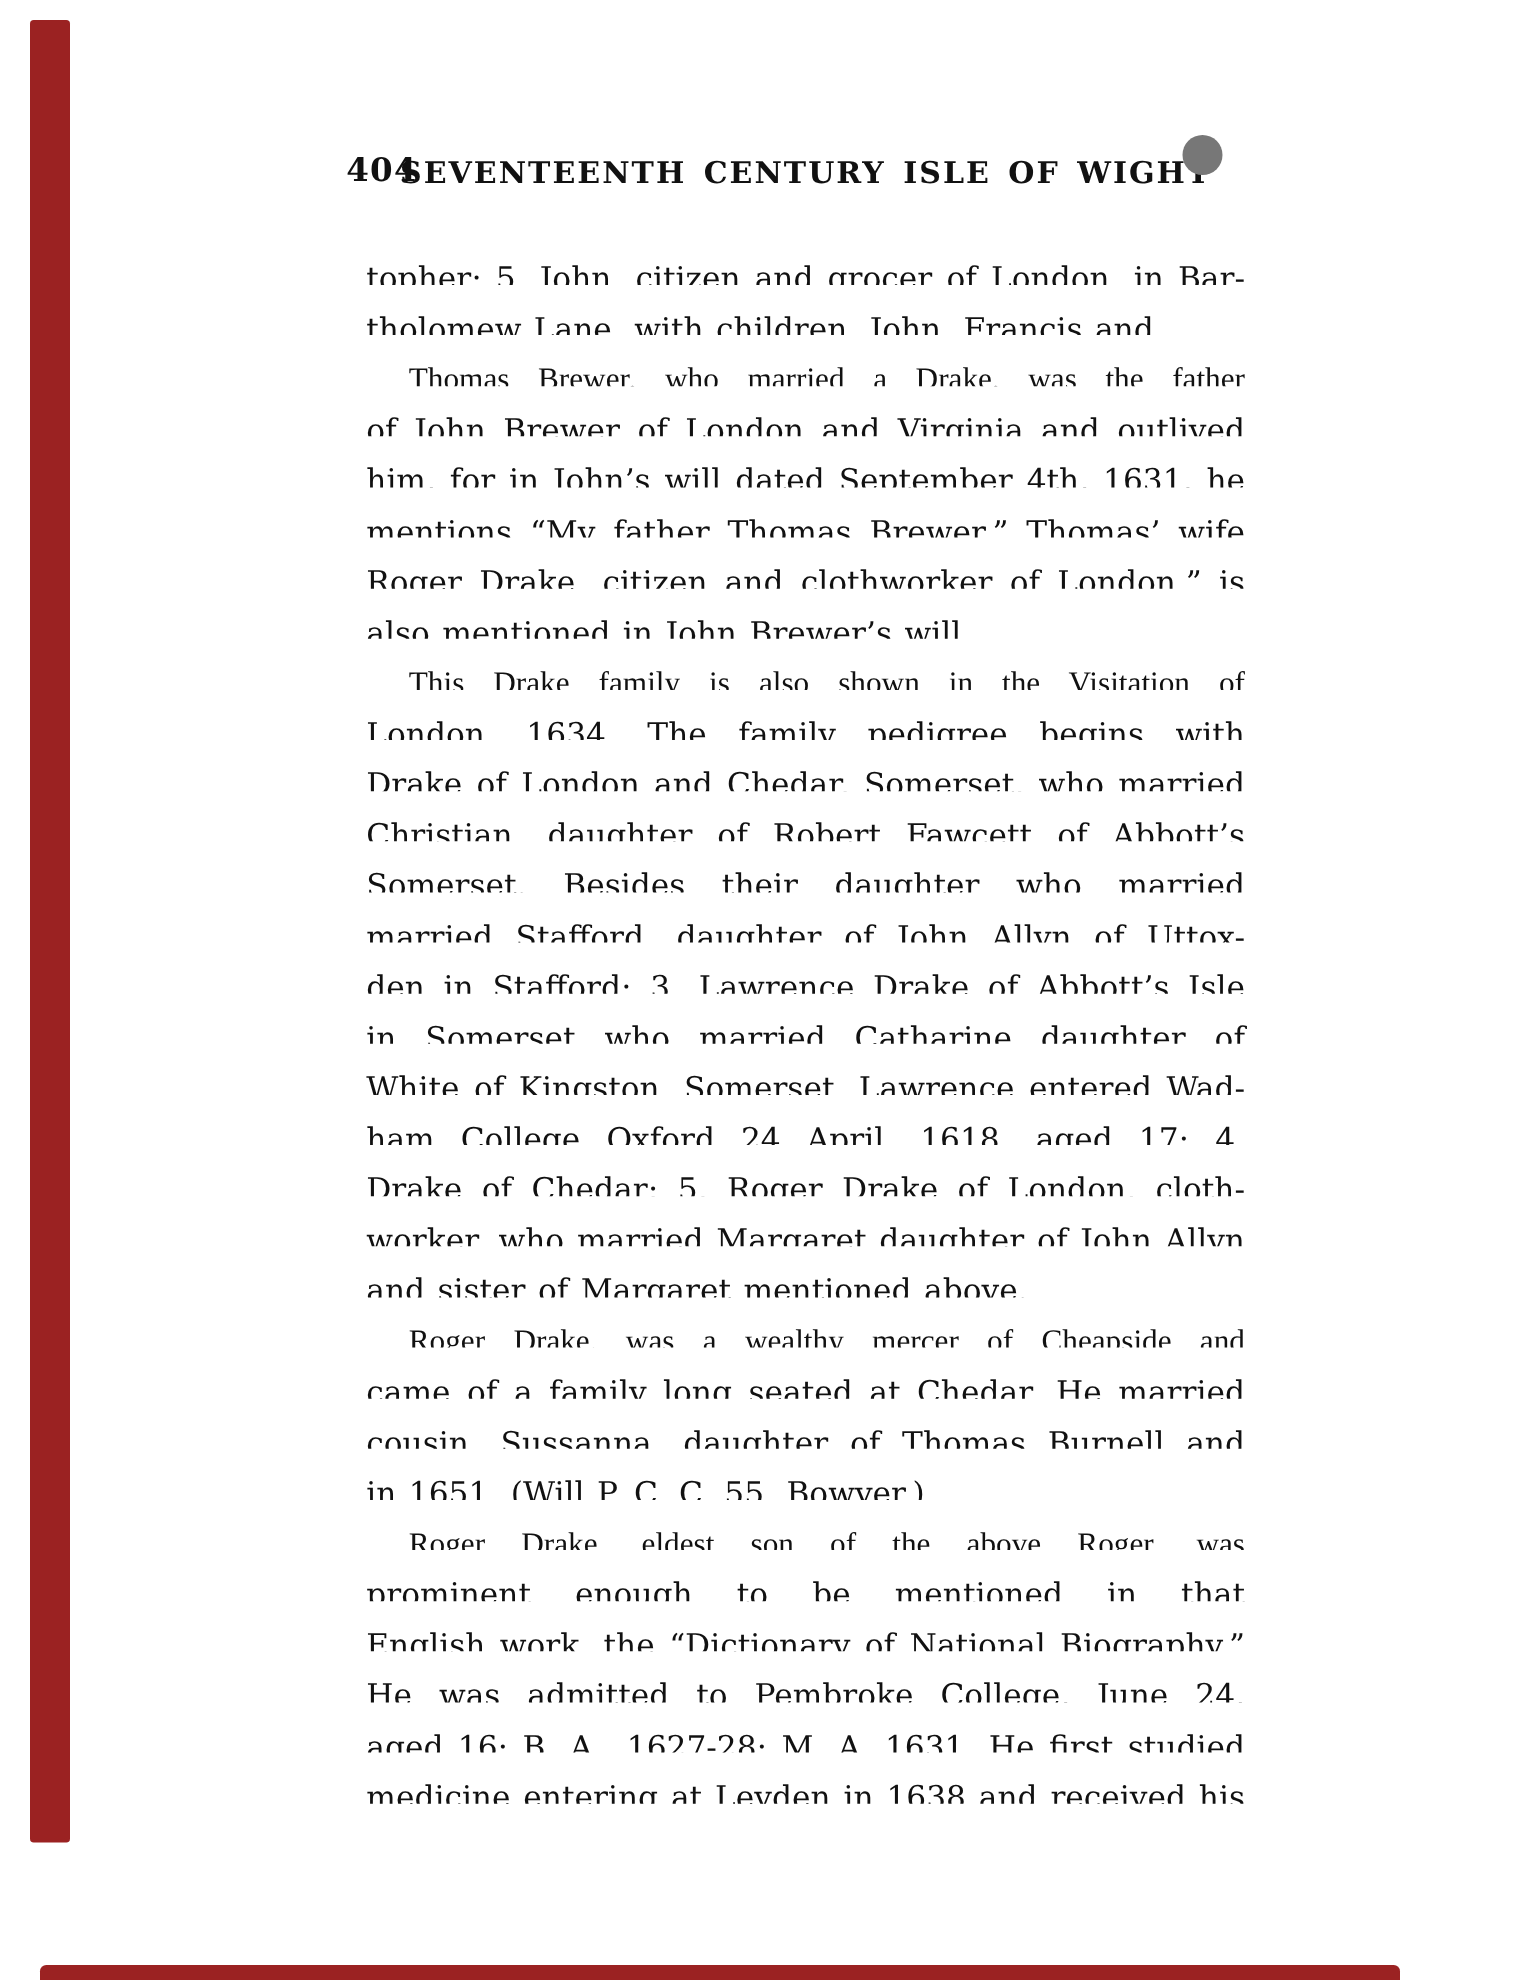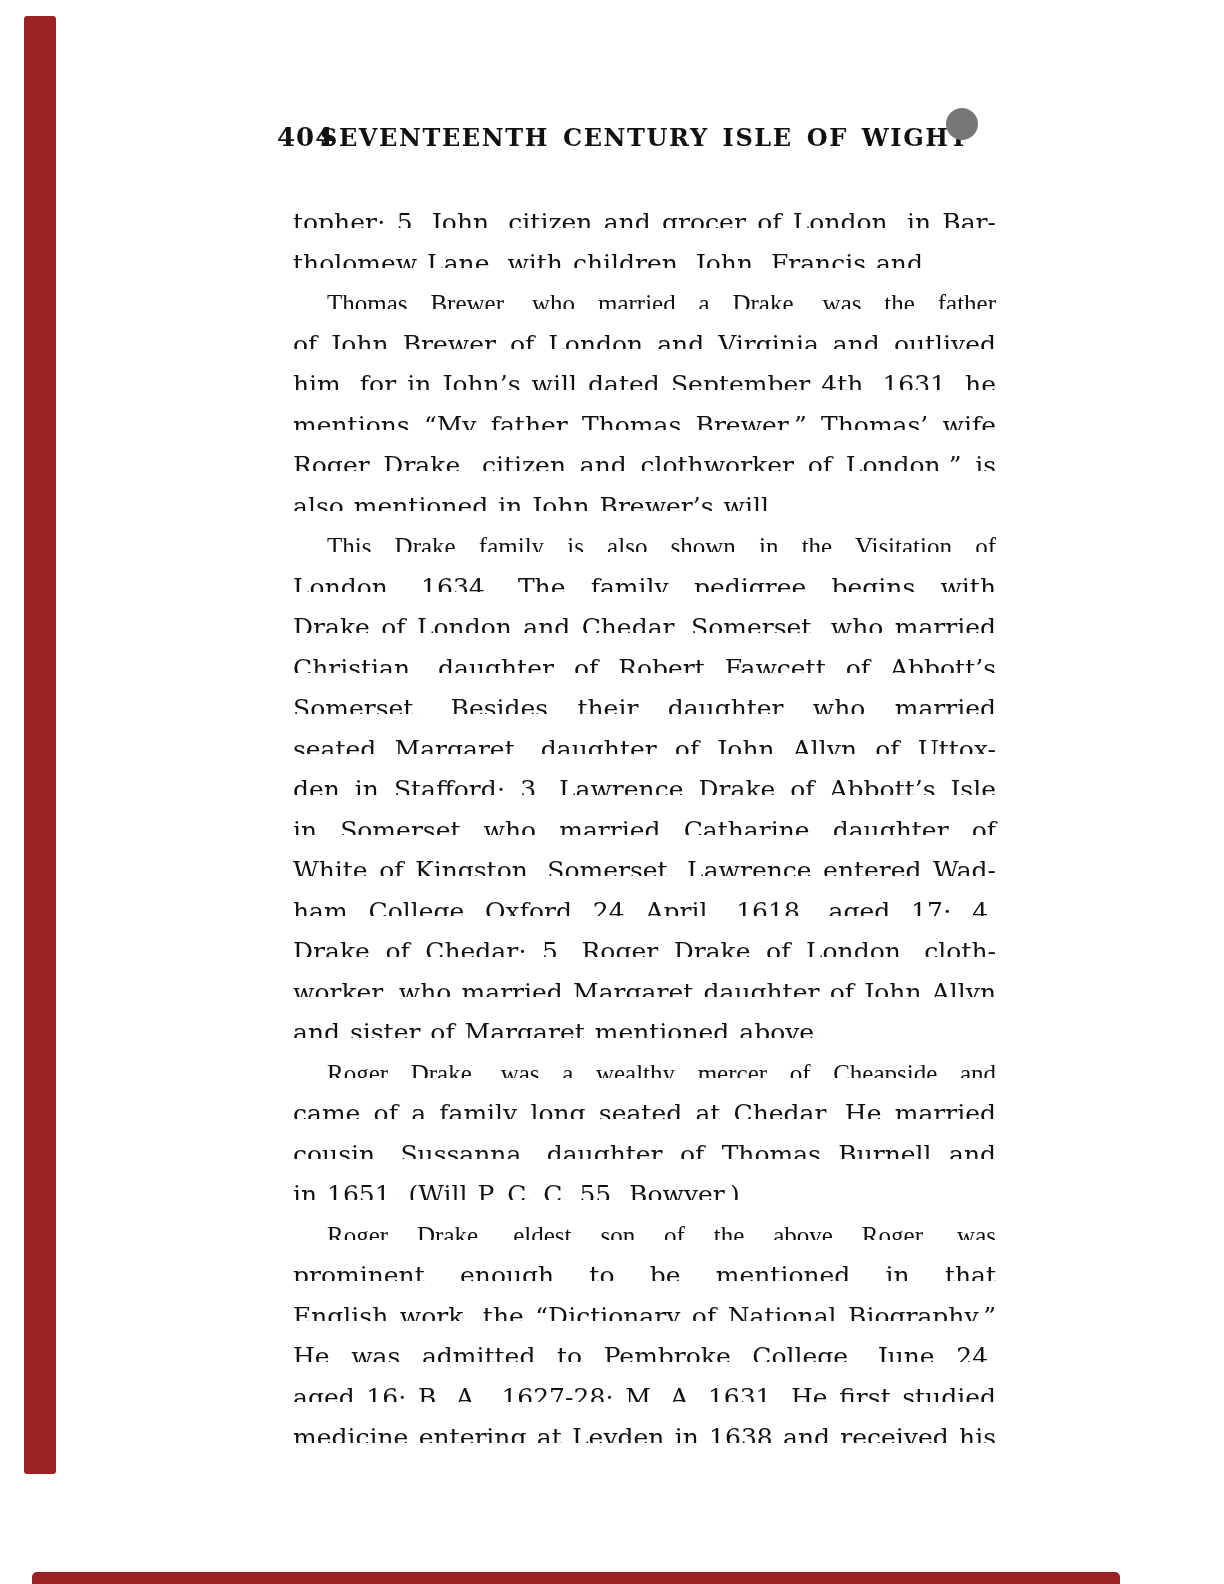--- a/index.html
+++ b/index.html
@@ -116,21 +116,21 @@
       <div class="line">of John Brewer of London and Virginia and outlived</div>
       <div class="line">him, for in John’s will dated September 4th, 1631, he</div>
       <div class="line">mentions “My father Thomas Brewer.” Thomas’ wife</div>
       <div class="line">Roger Drake, citizen and clothworker of London,” is</div>
       <div class="line para-end">also mentioned in John Brewer’s will.</div>
       <div class="line indent">This Drake family is also shown in the Visitation of</div>
       <div class="line">London, 1634. The family pedigree begins with Richard</div>
       <div class="line">Drake of London and Chedar, Somerset, who married</div>
       <div class="line">Christian, daughter of Robert Fawcett of Abbott’s Isle,</div>
       <div class="line">Somerset. Besides their daughter who married Thomas</div>
-      <div class="line">seated Margaret, daughter of John Allyn of Uttox-</div>
+      <div class="line">married Stafford, daughter of John Allyn of Uttox-</div>
       <div class="line">den in Stafford; 3, Lawrence Drake of Abbott’s Isle</div>
       <div class="line">in Somerset who married Catharine daughter of Thomas</div>
       <div class="line">White of Kingston, Somerset. Lawrence entered Wad-</div>
       <div class="line">ham College Oxford 24 April, 1618, aged 17; 4, Richard</div>
       <div class="line">Drake of Chedar; 5, Roger Drake of London, cloth-</div>
       <div class="line">worker, who married Margaret daughter of John Allyn</div>
       <div class="line para-end">and sister of Margaret mentioned above.</div>
       <div class="line indent">Roger Drake, was a wealthy mercer of Cheapside and</div>
       <div class="line">came of a family long seated at Chedar. He married his</div>
       <div class="line">cousin, Sussanna, daughter of Thomas Burnell and died</div>

